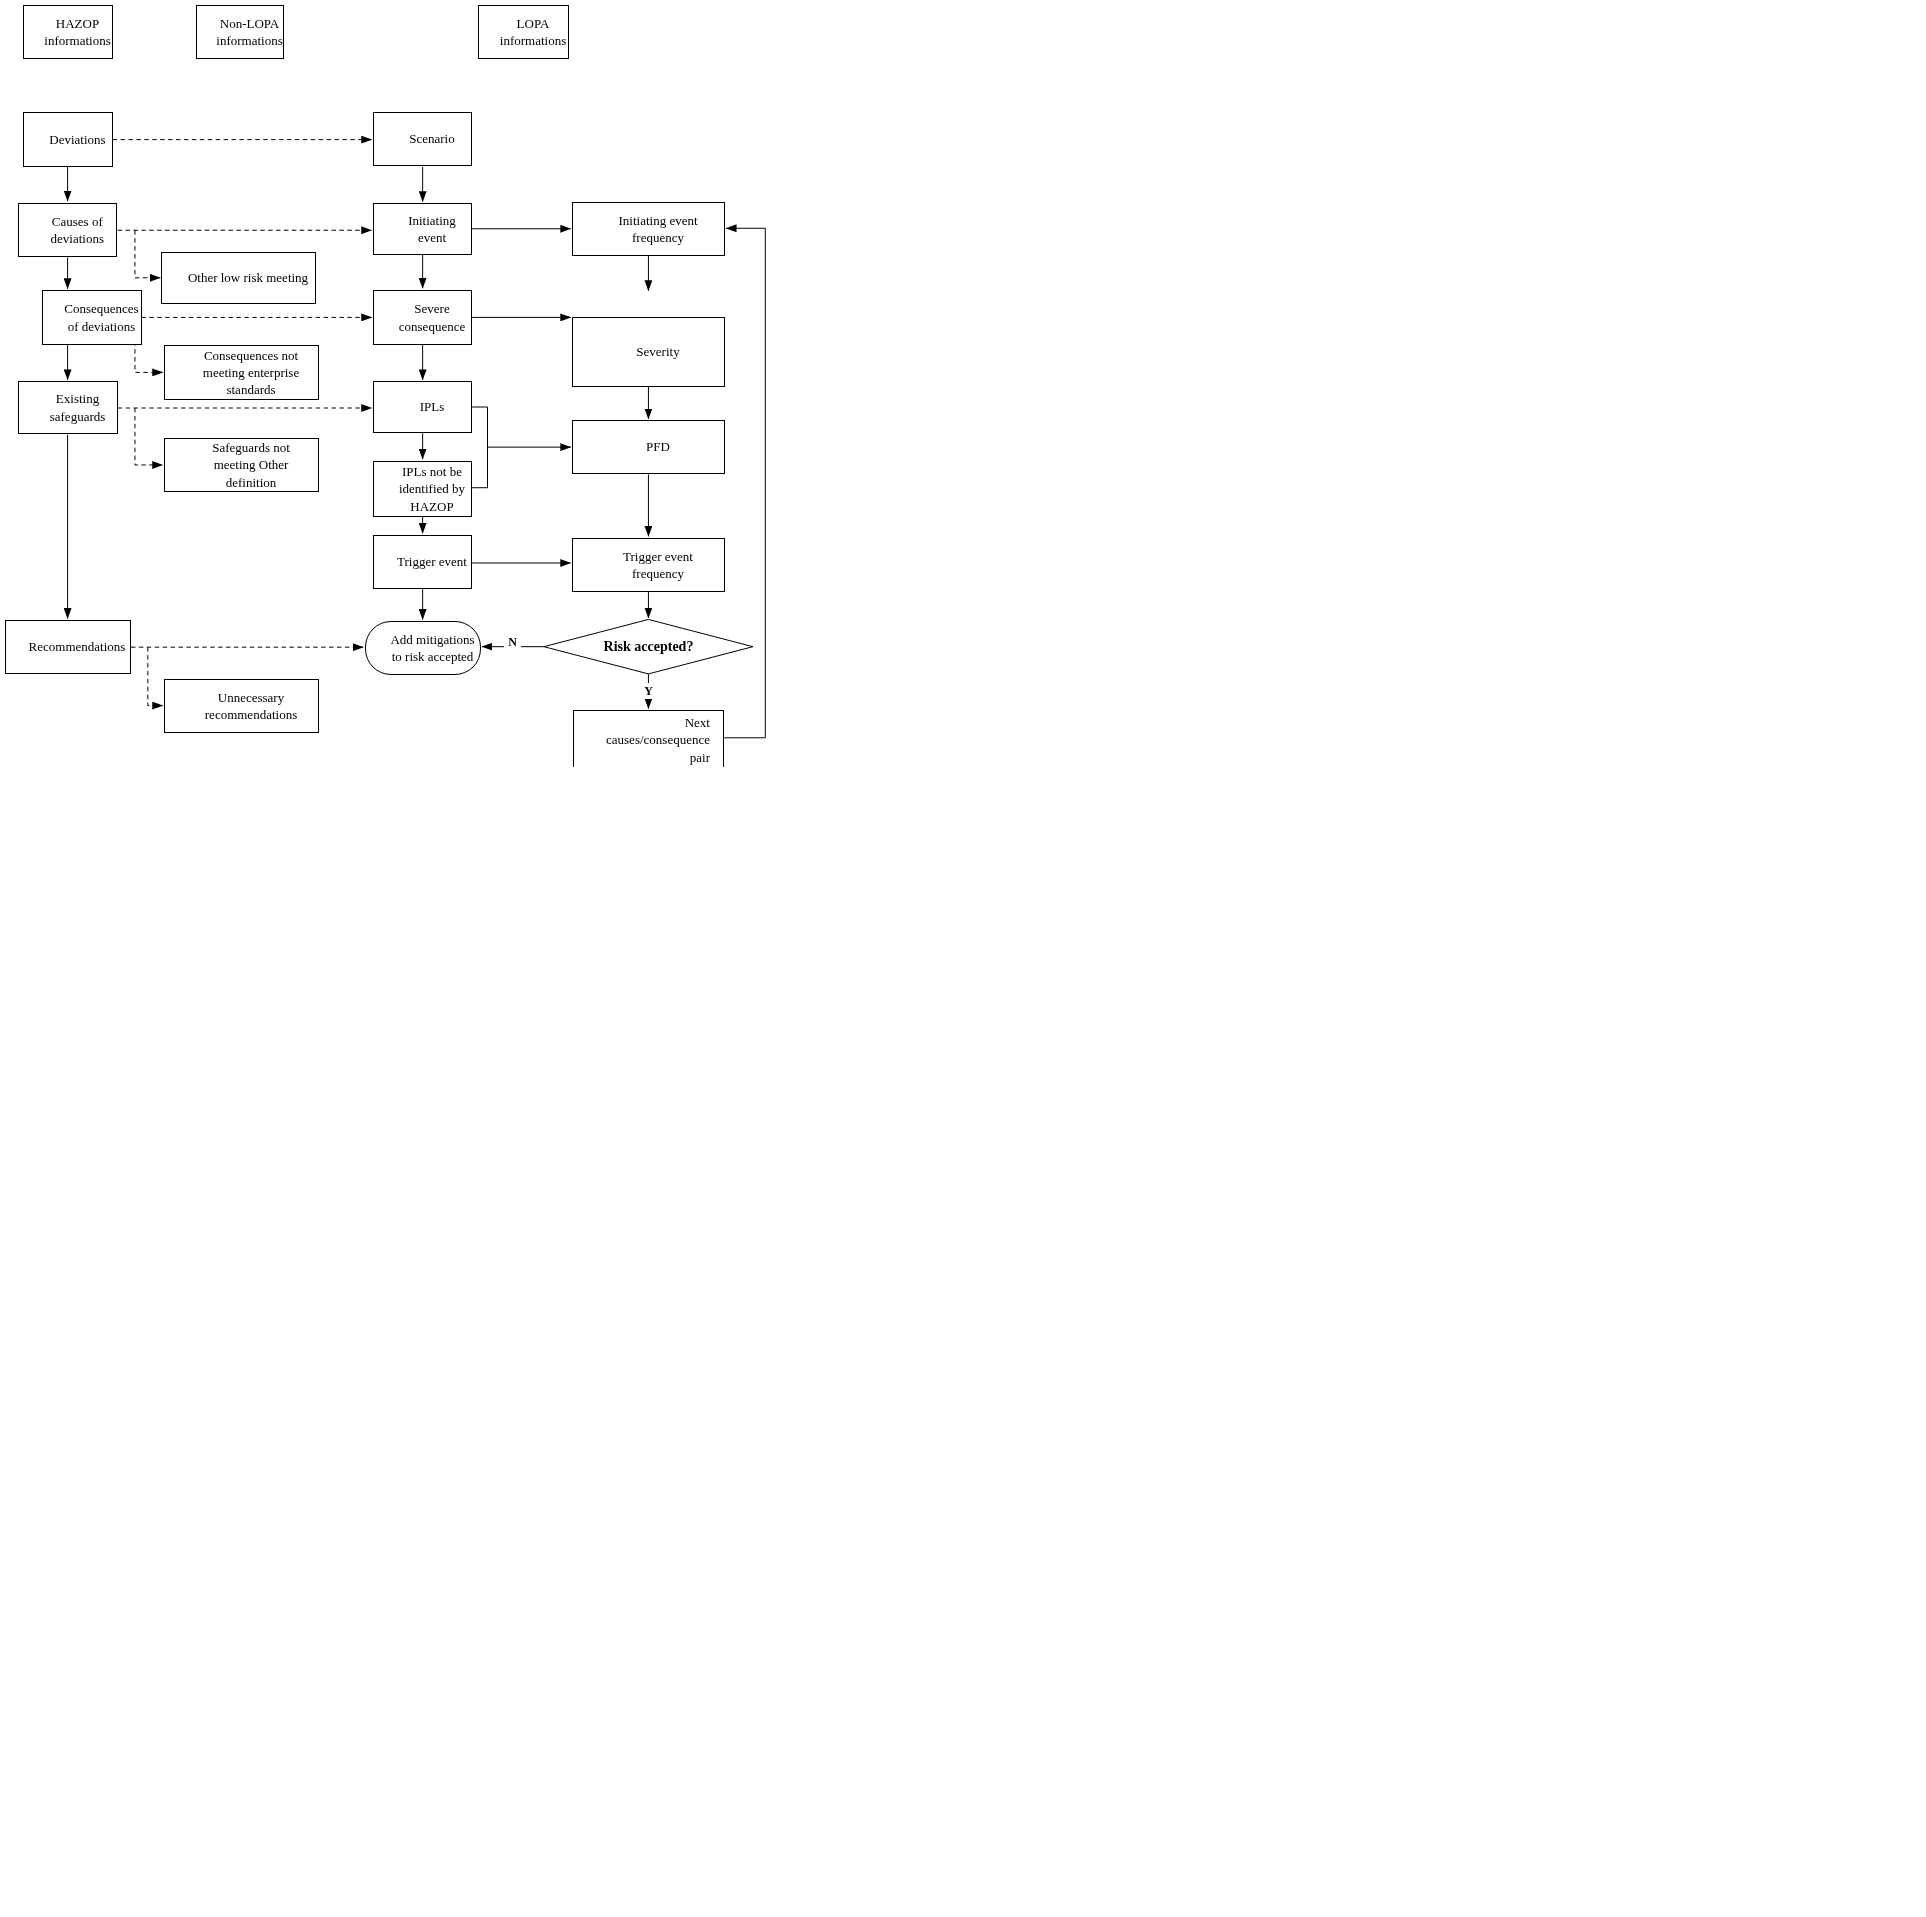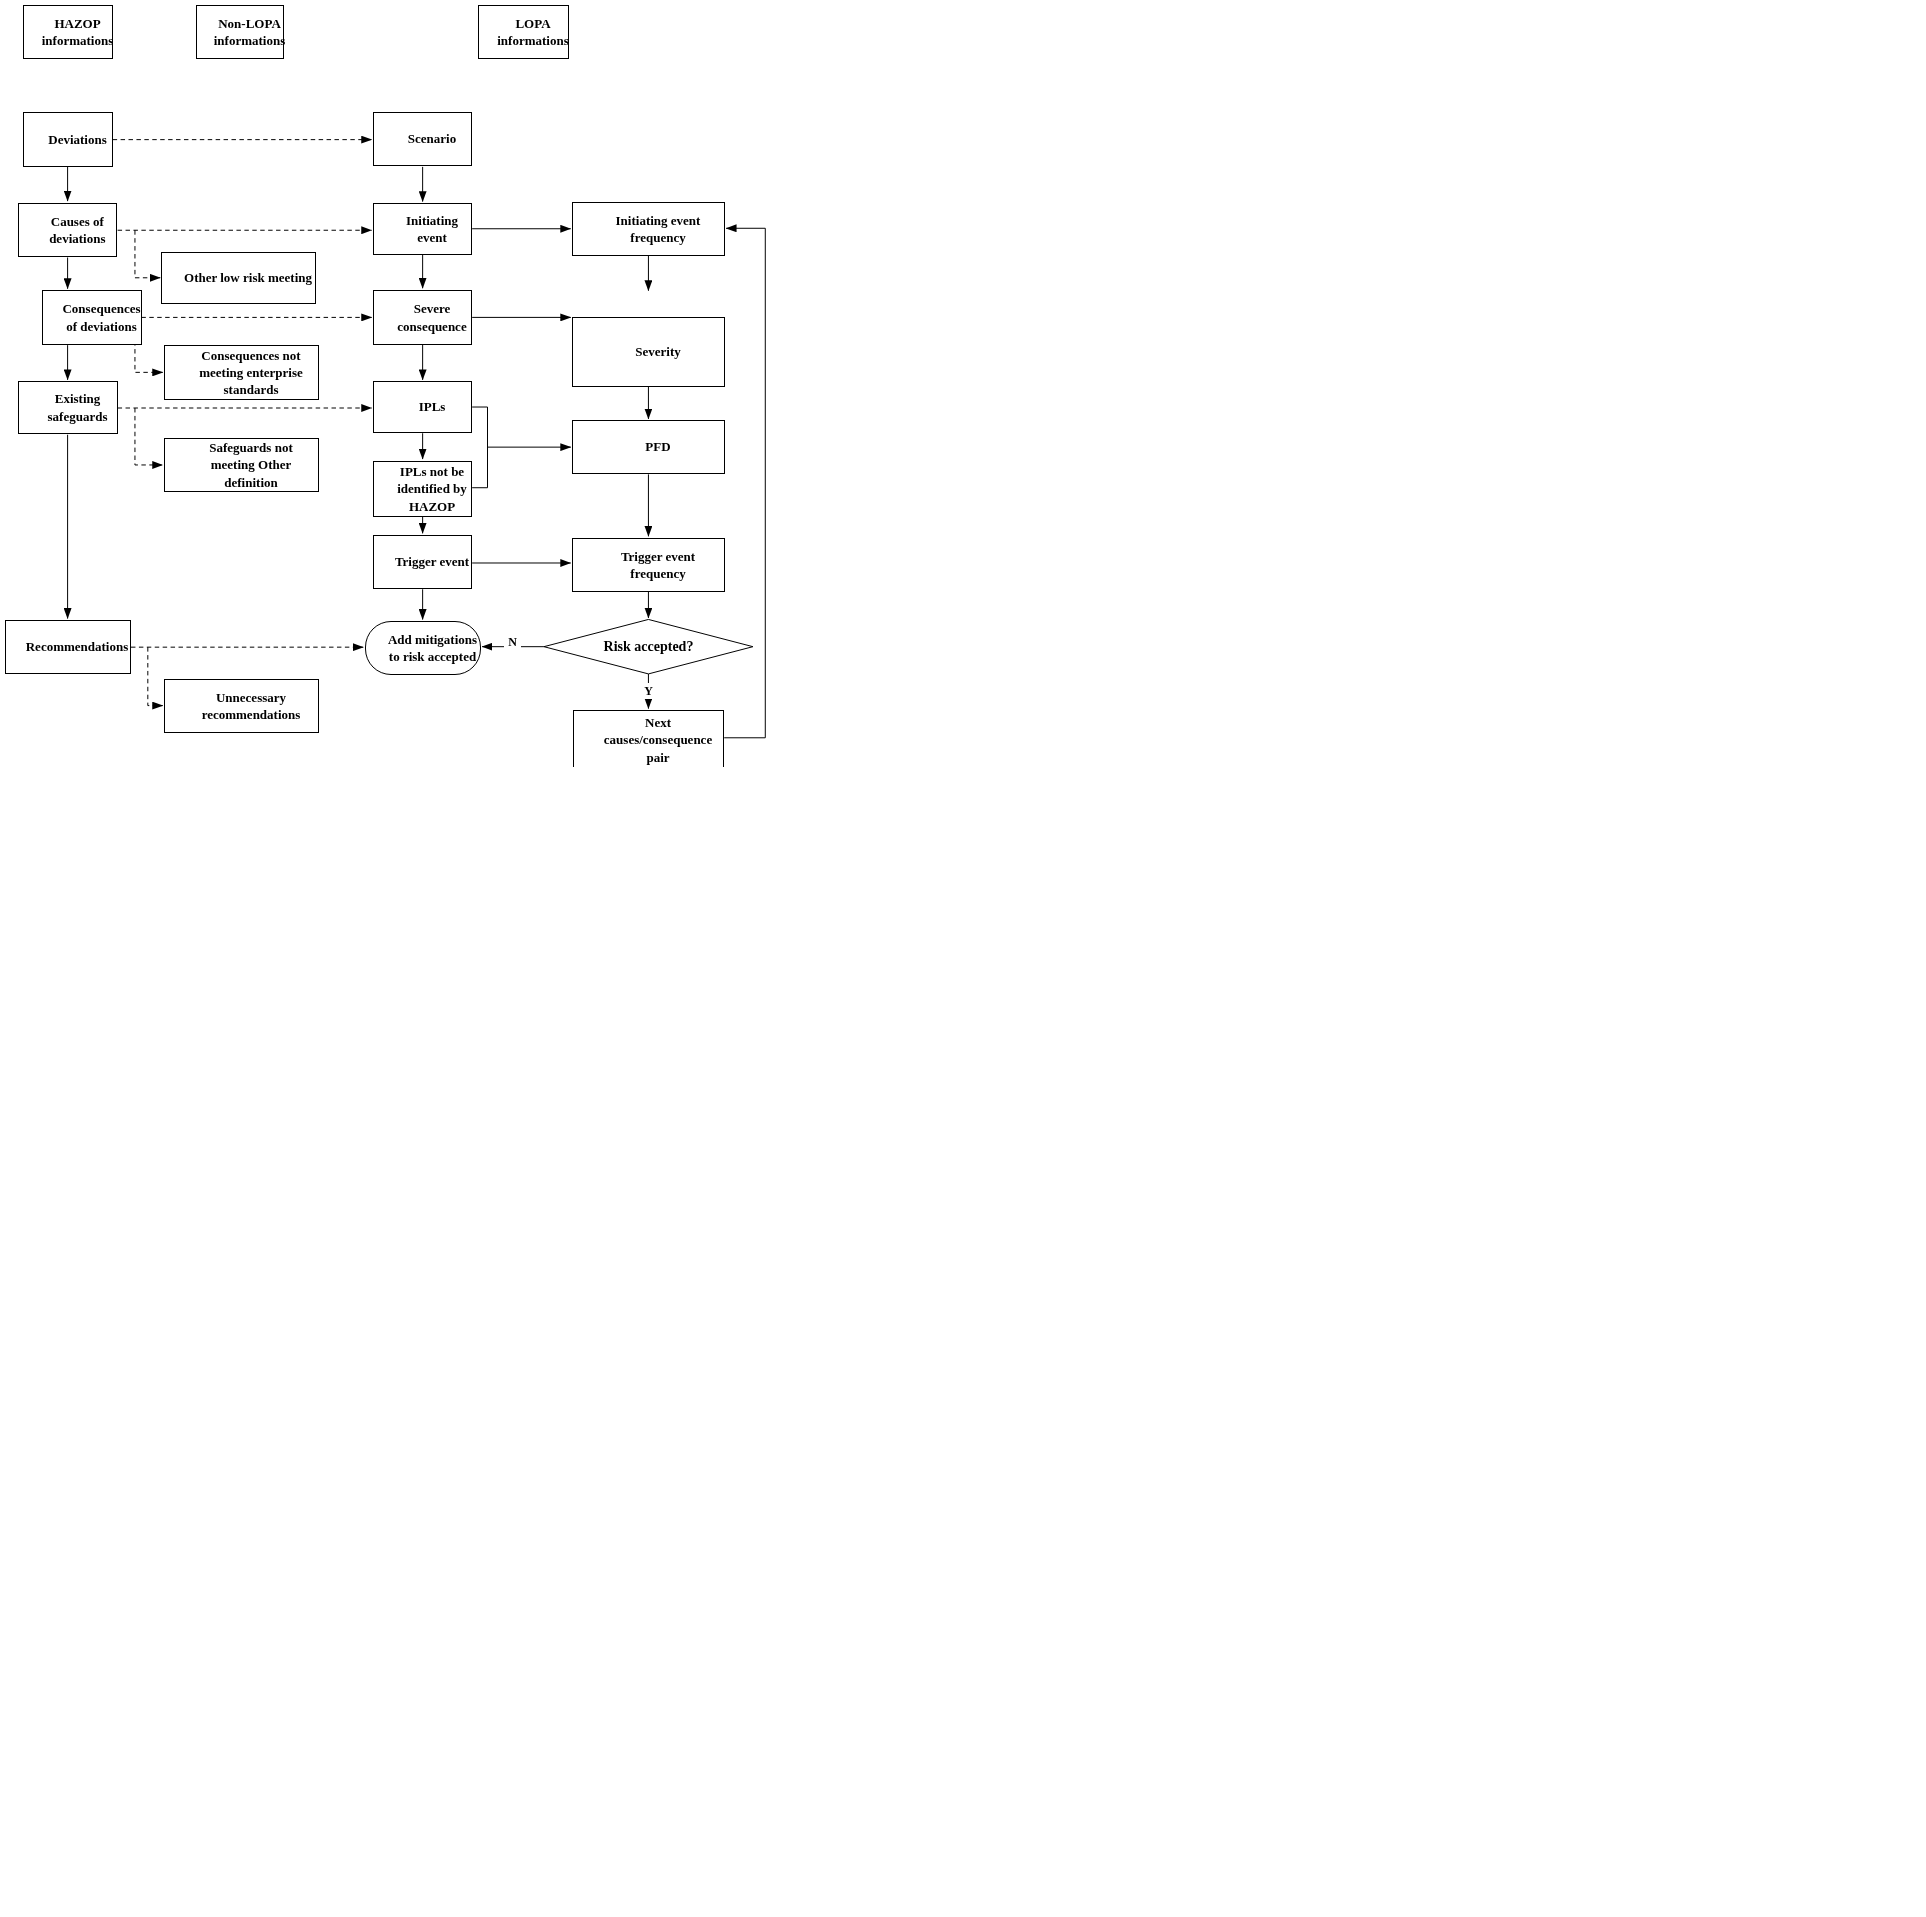--- a/index.html
+++ b/index.html
@@ -23,21 +23,21 @@
   }
   .box {
     position: absolute;
     box-sizing: border-box;
     border: 1.2px solid #000;
     background: #ffffff;
     display: flex;
     align-items: center;
     justify-content: center;
     text-align: center;
-    font-weight: bold;
+    font-weight: normal;
     font-size: 13px;
     line-height: 1.32;
     white-space: pre-line;
     z-index: 2;
     padding-left: 19px;
   }
   .header-box { border-width: 1.5px; }
   .diamond-label {
     position: absolute;
     display: flex;
@@ -157,21 +157,21 @@
   <div class="box" style="left:373px; top:535px; width:99px; height:54px;">Trigger event</div>
   <div class="box" style="left:365px; top:621px; width:116px; height:54px;border-radius:26px;">Add mitigations
 to risk accepted</div>
 
   <div class="box" style="left:572px; top:202px; width:153px; height:54px;">Initiating event
 frequency</div>
   <div class="box" style="left:572px; top:296px; width:153px; height:70px;margin-top:21px;">Severity</div>
   <div class="box" style="left:572px; top:420px; width:153px; height:54px;">PFD</div>
   <div class="box" style="left:572px; top:538px; width:153px; height:54px;">Trigger event
 frequency</div>
-  <div class="box" style="left:573px; top:710px; width:151px; height:60px;">Next
+  <div class="box" style="left:573px; top:710px; width:151px; height:60px;text-align:right;">Next
 causes/consequence
 pair</div>
 
   <div class="diamond-label" style="left:544px; top:620px; width:209px; height:54px;">Risk accepted?</div>
 
   <div class="edge-label" style="left:504px; top:634px; width:17px; height:16px;">N</div>
   <div class="edge-label" style="left:641px; top:683px; width:15px; height:16px;">Y</div>
 
 </div>
 

